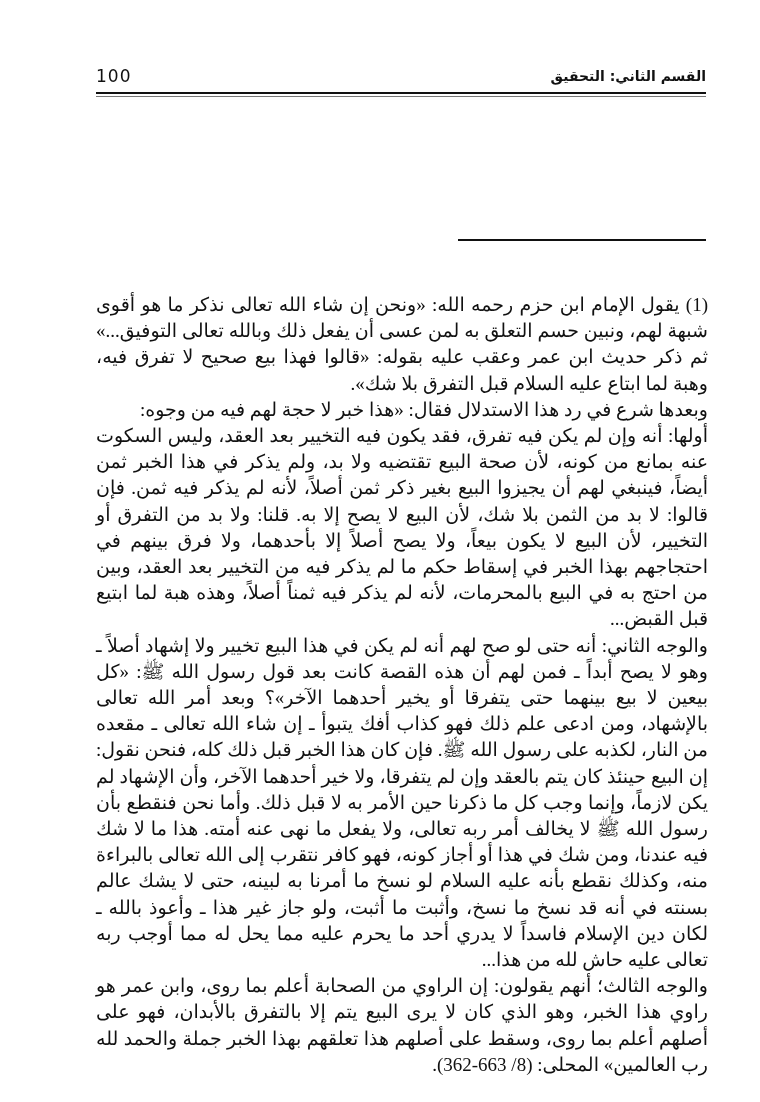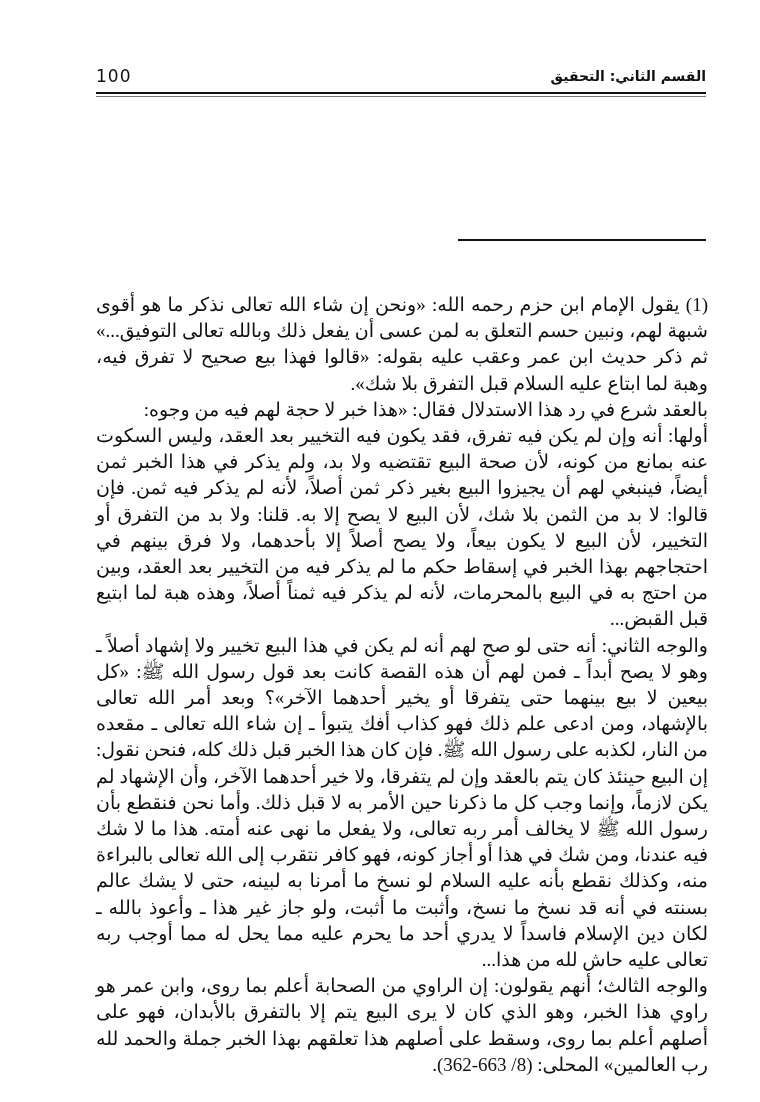--- a/index.html
+++ b/index.html
@@ -35,19 +35,19 @@
     <span class="pageno">100</span>
   </div>
   <div class="header-rule"></div>
   <div class="header-rule2"></div>
 
 
   <div class="fn-rule"></div>
 
   <div class="footnotes">
     <p><span class="fn-num">(1)</span> <span>يقول الإمام ابن حزم رحمه الله: «ونحن إن شاء الله تعالى نذكر ما هو أقوى شبهة لهم، ونبين حسم التعلق به لمن عسى أن يفعل ذلك وبالله تعالى التوفيق...» ثم ذكر حديث ابن عمر وعقب عليه بقوله: «قالوا فهذا بيع صحيح لا تفرق فيه، وهبة لما ابتاع عليه السلام قبل التفرق بلا شك».</span></p>
-    <p>بالعقد شرع في رد هذا الاستدلال فقال: «هذا خبر لا حجة لهم فيه من وجوه:</p>
+    <p>وبعدها شرع في رد هذا الاستدلال فقال: «هذا خبر لا حجة لهم فيه من وجوه:</p>
     <p>أولها: أنه وإن لم يكن فيه تفرق، فقد يكون فيه التخيير بعد العقد، وليس السكوت عنه بمانع من كونه، لأن صحة البيع تقتضيه ولا بد، ولم يذكر في هذا الخبر ثمن أيضاً، فينبغي لهم أن يجيزوا البيع بغير ذكر ثمن أصلاً، لأنه لم يذكر فيه ثمن. فإن قالوا: لا بد من الثمن بلا شك، لأن البيع لا يصح إلا به. قلنا: ولا بد من التفرق أو التخيير، لأن البيع لا يكون بيعاً، ولا يصح أصلاً إلا بأحدهما، ولا فرق بينهم في احتجاجهم بهذا الخبر في إسقاط حكم ما لم يذكر فيه من التخيير بعد العقد، وبين من احتج به في البيع بالمحرمات، لأنه لم يذكر فيه ثمناً أصلاً، وهذه هبة لما ابتيع قبل القبض...</p>
     <p>والوجه الثاني: أنه حتى لو صح لهم أنه لم يكن في هذا البيع تخيير ولا إشهاد أصلاً ـ وهو لا يصح أبداً ـ فمن لهم أن هذه القصة كانت بعد قول رسول الله ﷺ: «كل بيعين لا بيع بينهما حتى يتفرقا أو يخير أحدهما الآخر»؟ وبعد أمر الله تعالى بالإشهاد، ومن ادعى علم ذلك فهو كذاب أفك يتبوأ ـ إن شاء الله تعالى ـ مقعده من النار، لكذبه على رسول الله ﷺ. فإن كان هذا الخبر قبل ذلك كله، فنحن نقول: إن البيع حينئذ كان يتم بالعقد وإن لم يتفرقا، ولا خير أحدهما الآخر، وأن الإشهاد لم يكن لازماً، وإنما وجب كل ما ذكرنا حين الأمر به لا قبل ذلك. وأما نحن فنقطع بأن رسول الله ﷺ لا يخالف أمر ربه تعالى، ولا يفعل ما نهى عنه أمته. هذا ما لا شك فيه عندنا، ومن شك في هذا أو أجاز كونه، فهو كافر نتقرب إلى الله تعالى بالبراءة منه، وكذلك نقطع بأنه عليه السلام لو نسخ ما أمرنا به لبينه، حتى لا يشك عالم بسنته في أنه قد نسخ ما نسخ، وأثبت ما أثبت، ولو جاز غير هذا ـ وأعوذ بالله ـ لكان دين الإسلام فاسداً لا يدري أحد ما يحرم عليه مما يحل له مما أوجب ربه تعالى عليه حاش لله من هذا...</p>
     <p>والوجه الثالث؛ أنهم يقولون: إن الراوي من الصحابة أعلم بما روى، وابن عمر هو راوي هذا الخبر، وهو الذي كان لا يرى البيع يتم إلا بالتفرق بالأبدان، فهو على أصلهم أعلم بما روى، وسقط على أصلهم هذا تعلقهم بهذا الخبر جملة والحمد لله رب العالمين» المحلى: (8/ 663-362).</p>
   </div>
 
 </div>
 
 </body></html>

